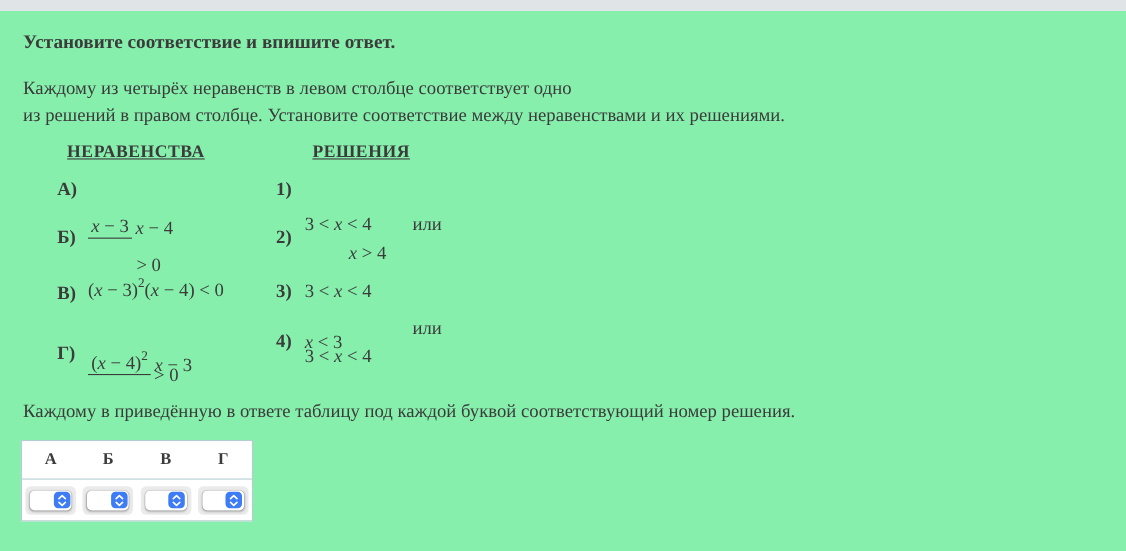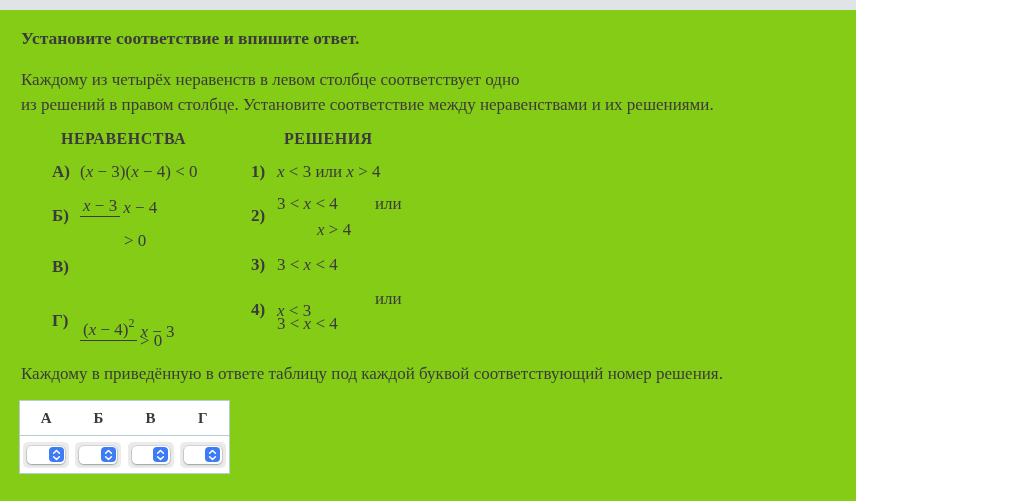--- a/index.html
+++ b/index.html
@@ -5,40 +5,40 @@
   :root{
     --top-bar:#e0e4e6;
     --text:#3b3b3b;
     --table-border:#b5cdd2;
     --select-blue:#3d7cf4;
     --select-gray:#ebebeb;
   }
   html,body{margin:0;padding:0;background:#fff;}
   .page{
     position:relative;
-    width:856px;height:501px;
-    background:#84cc16;
+    width:1024px;height:501px;
+    background:#86efac;
     font-family:"Liberation Serif","DejaVu Serif",serif;
     color:var(--text);
     overflow:hidden;
   }
   .topbar{
     position:absolute;left:0;top:0;width:1024px;height:10px;
     background:var(--top-bar);
   }
   .heading{
     position:absolute;left:21px;top:28px;margin:0;
     font-size:17.5px;font-weight:bold;
   }
   .intro{position:absolute;left:21px;font-size:17px;white-space:nowrap;}
   .intro.l1{top:70px;}
   .intro.l2{top:95px;}
   .col-header{
     position:absolute;font-size:16px;font-weight:bold;
-    letter-spacing:.5px;white-space:nowrap;
+    text-decoration:underline;letter-spacing:.5px;white-space:nowrap;
   }
   .pos-lh{left:61px;top:130px;}
   .pos-rh{left:284px;top:130px;}
   .rlabel{position:absolute;font-size:17px;font-weight:bold;white-space:nowrap;}
   .math{position:absolute;font-size:17px;white-space:nowrap;}
   .math i,.frac i{font-style:italic;}
   .math sup,.frac sup{font-size:12px;position:relative;top:-1px;line-height:0;}
   
   .pos-a-label{left:52px;top:162px;}  .pos-a-expr{left:80px;top:162px;}
   .pos-b-label{left:52px;top:206px;}
@@ -106,40 +106,39 @@
 
   <h1 class="heading">Установите соответствие и впишите ответ.</h1>
 
   <div class="intro l2">из решений в правом столбце. Установите соответствие между неравенствами и их решениями.</div>
   <div class="intro l1">Каждому из четырёх неравенств в левом столбце соответствует одно</div>
 
   <div class="col-header pos-lh">НЕРАВЕНСТВА</div>
   <div class="col-header pos-rh">РЕШЕНИЯ</div>
 
   <span class="rlabel pos-a-label">А)</span>
-  <span class="math pos-a-expr">(<i>x</i> − 3)(<i>x</i> − 4) &lt; 0</span>
 
   <span class="rlabel pos-b-label">Б)</span>
   <span class="frac pos-b-frac">
     <span class="num"><i>x</i> − 3</span>
     <span class="den"><i>x</i> − 4</span>
   </span>
   <span class="math pos-b-after">&gt; 0</span>
 
   <span class="rlabel pos-v-label">В)</span>
+  <span class="math pos-v-expr">(<i>x</i> − 3)<sup>2</sup>(<i>x</i> − 4) &lt; 0</span>
 
   <span class="rlabel pos-g-label">Г)</span>
   <span class="frac pos-g-frac">
     <span class="num">(<i>x</i> − 4)<sup>2</sup></span>
     <span class="den"><i>x</i> − 3</span>
   </span>
   <span class="math pos-g-after">&gt; 0</span>
 
   <span class="rlabel pos-s1-label">1)</span>
-  <span class="math pos-s1-line"><i>x</i> &lt; 3 или <i>x</i> &gt; 4</span>
 
   <span class="rlabel pos-s2-label">2)</span>
   <span class="math pos-s2-line1">3 &lt; <i>x</i> &lt; 4</span>
   <span class="math pos-s2-or">или</span>
   <span class="math pos-s2-line2"><i>x</i> &gt; 4</span>
 
   <span class="rlabel pos-s3-label">3)</span>
   <span class="math pos-s3-line">3 &lt; <i>x</i> &lt; 4</span>
 
   <span class="rlabel pos-s4-label">4)</span>

